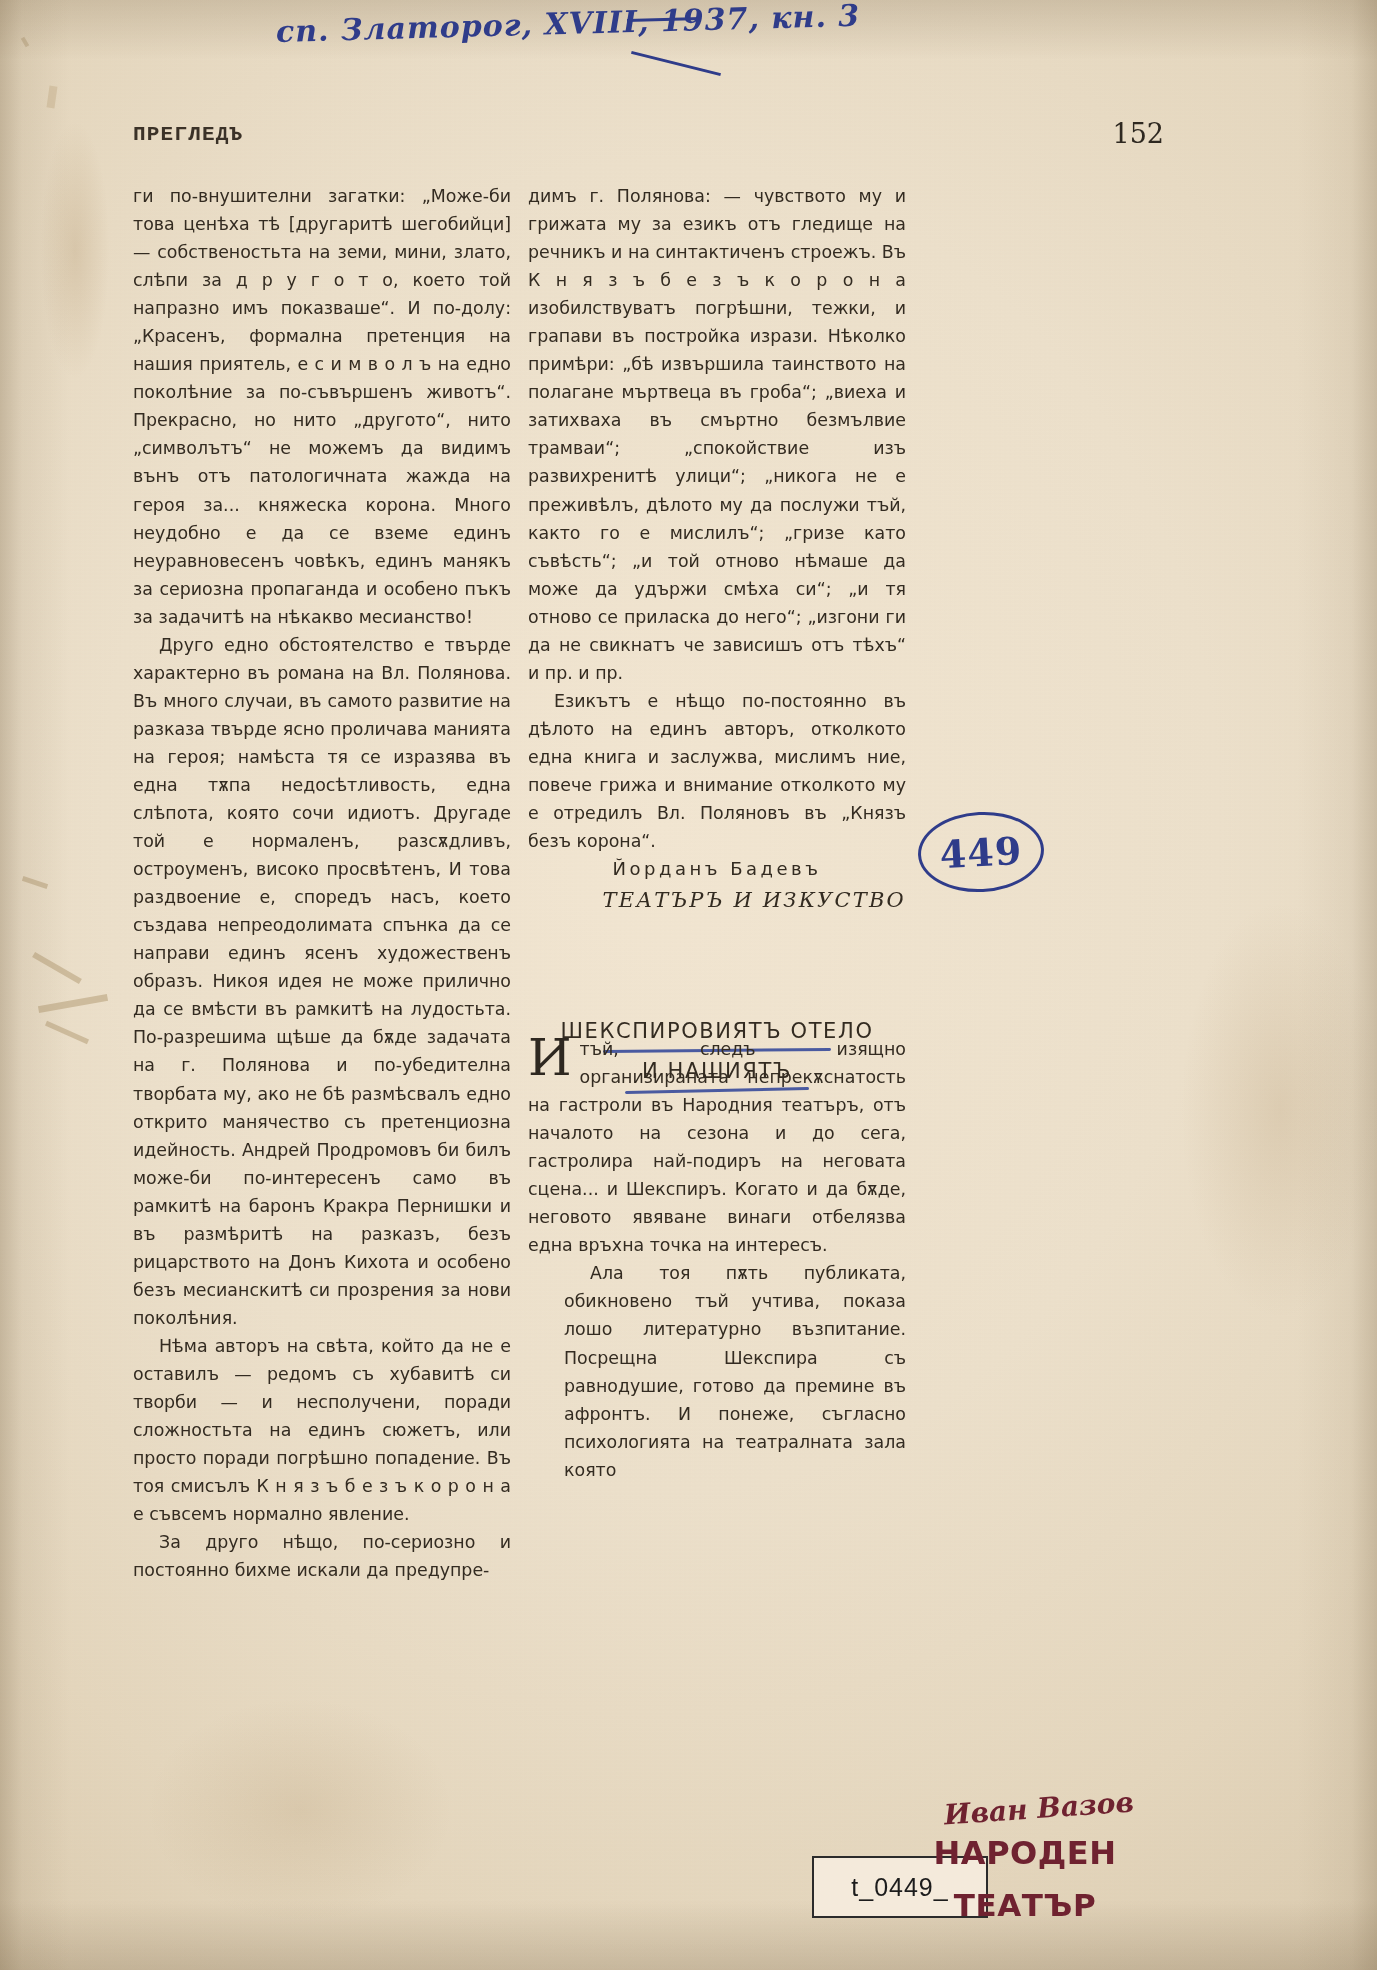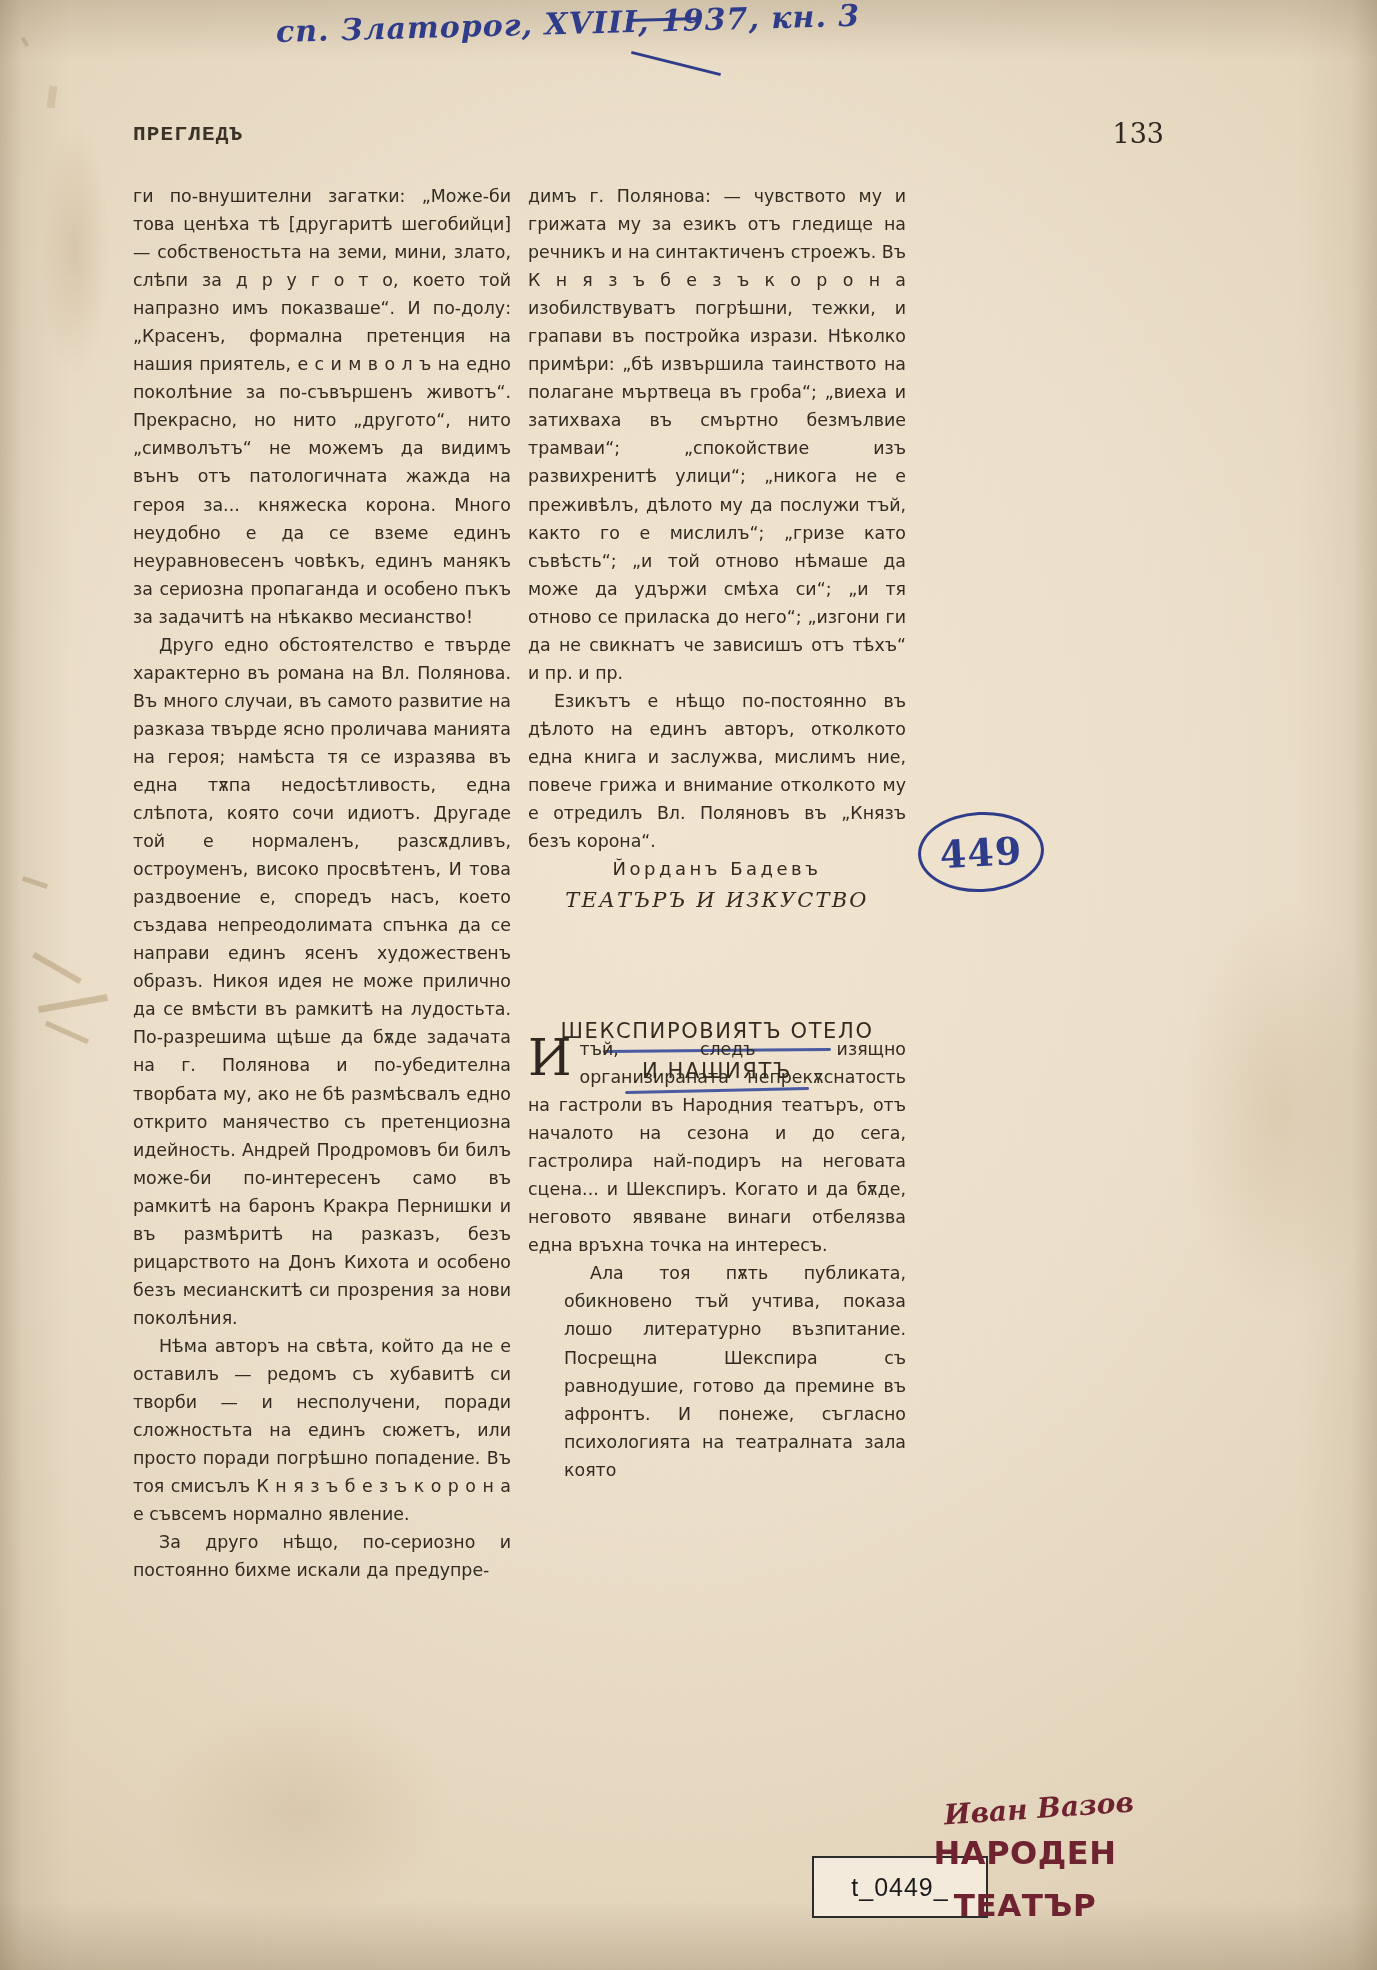--- a/index.html
+++ b/index.html
@@ -154,21 +154,21 @@
     letter-spacing: 3.5px;
     font-size: 18px;
   }
 
   
   .sec-rubric {
     position: absolute;
     left: 528px;
     top: 888px;
     width: 378px;
-    text-align: center;
+    text-align: right;
     font-family: "DejaVu Serif", serif;
     font-style: italic;
     font-size: 21px;
     letter-spacing: 2.2px;
     color: #332b21;
   }
   .art-title {
     position: absolute;
     left: 528px;
     top: 1016px;
@@ -288,21 +288,21 @@
   <div class="tear" style="left:20px;top:40px;width:10px;height:4px;transform:rotate(60deg);"></div>
   <div class="tear" style="left:48px;top:86px;width:8px;height:22px;transform:rotate(8deg);background:#d6c4a6;"></div>
 
   <div class="paper-edge-shadow"></div>
 
   <div class="handwrite" id="hw-top">сп. Златорог, XVIII, 1937, кн. 3</div>
   <div id="hw-overline"></div>
   <div id="hw-underline"></div>
 
   <div class="running-head">ПРЕГЛЕДЪ</div>
-  <div class="folio">133</div>
+  <div class="folio">152</div>
 
   <div class="col" id="col-left">
     <p>ги по-внушителни загатки: „Може-би това ценѣха тѣ [другаритѣ шегобийци] — собственостьта на земи, мини, злато, слѣпи за д р у г о т о, което той напразно имъ показваше“. И по-долу: „Красенъ, формална претенция на нашия приятель, е с и м в о л ъ на едно поколѣние за по-съвършенъ животъ“. Прекрасно, но нито „другото“, нито „символътъ“ не можемъ да видимъ вънъ отъ патологичната жажда на героя за... княжеска корона. Много неудобно е да се вземе единъ неуравновесенъ човѣкъ, единъ манякъ за сериозна пропаганда и особено пъкъ за задачитѣ на нѣкакво месианство!</p>
     <p class="indent">Друго едно обстоятелство е твърде характерно въ романа на Вл. Полянова. Въ много случаи, въ самото развитие на разказа твърде ясно проличава манията на героя; намѣста тя се изразява въ една тѫпа недосѣтливость, една слѣпота, която сочи идиотъ. Другаде той е нормаленъ, разсѫдливъ, остроуменъ, високо просвѣтенъ, И това раздвоение е, споредъ насъ, което създава непреодолимата спънка да се направи единъ ясенъ художественъ образъ. Никоя идея не може прилично да се вмѣсти въ рамкитѣ на лудостьта. По-разрешима щѣше да бѫде задачата на г. Полянова и по-убедителна творбата му, ако не бѣ размѣсвалъ едно открито манячество съ претенциозна идейность. Андрей Продромовъ би билъ може-би по-интересенъ само въ рамкитѣ на баронъ Кракра Пернишки и въ размѣритѣ на разказъ, безъ рицарството на Донъ Кихота и особено безъ месианскитѣ си прозрения за нови поколѣния.</p>
     <p class="indent">Нѣма авторъ на свѣта, който да не е оставилъ — редомъ съ хубавитѣ си творби — и несполучени, поради сложностьта на единъ сюжетъ, или просто поради погрѣшно попадение. Въ тоя смисълъ К н я з ъ  б е з ъ  к о р о н а е съвсемъ нормално явление.</p>
     <p class="indent">За друго нѣщо, по-сериозно и постоянно бихме искали да предупре-</p>
   </div>
 
   <div class="col" id="col-right">
     <p>димъ г. Полянова: — чувството му и грижата му за езикъ отъ гледище на речникъ и на синтактиченъ строежъ. Въ К н я з ъ  б е з ъ  к о р о н а изобилствуватъ погрѣшни, тежки, и грапави въ постройка изрази. Нѣколко примѣри: „бѣ извършила таинството на полагане мъртвеца въ гроба“; „виеха и затихваха въ смъртно безмълвие трамваи“; „спокойствие изъ развихренитѣ улици“; „никога не е преживѣлъ, дѣлото му да послужи тъй, както го е мислилъ“; „гризе като съвѣсть“; „и той отново нѣмаше да може да удържи смѣха си“; „и тя отново се приласка до него“; „изгони ги да не свикнатъ че зависишъ отъ тѣхъ“ и пр. и пр.</p>

